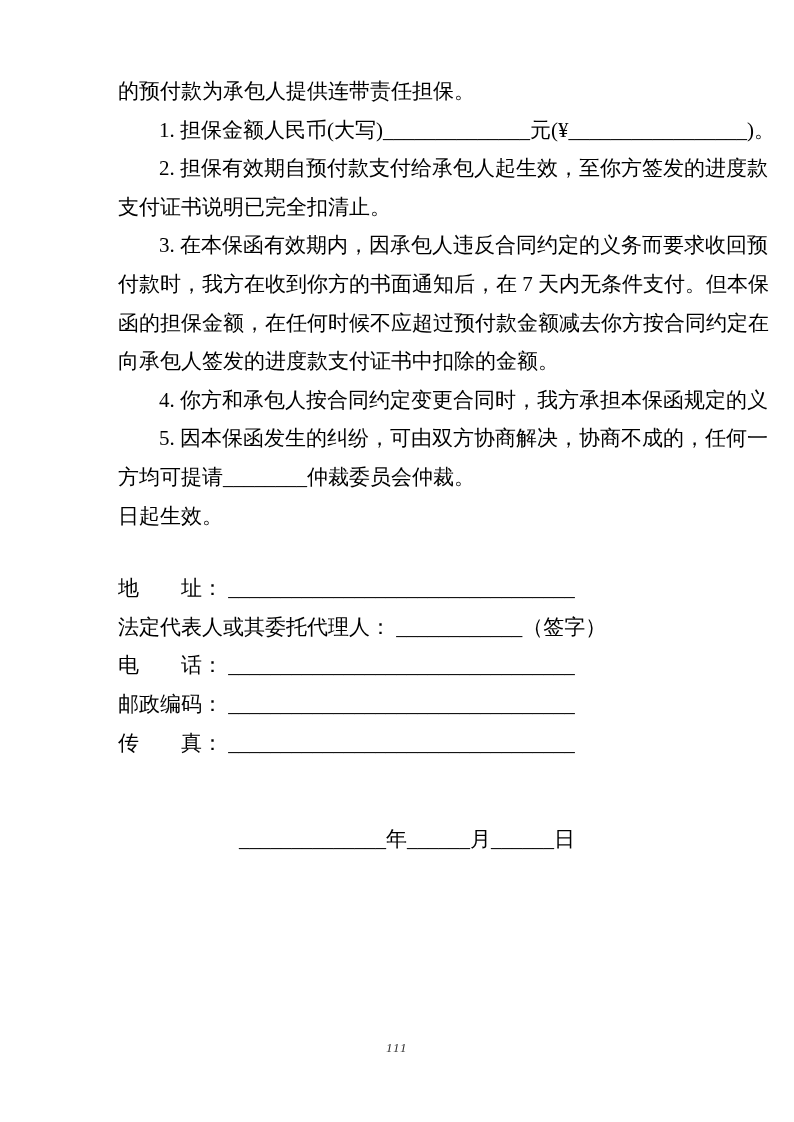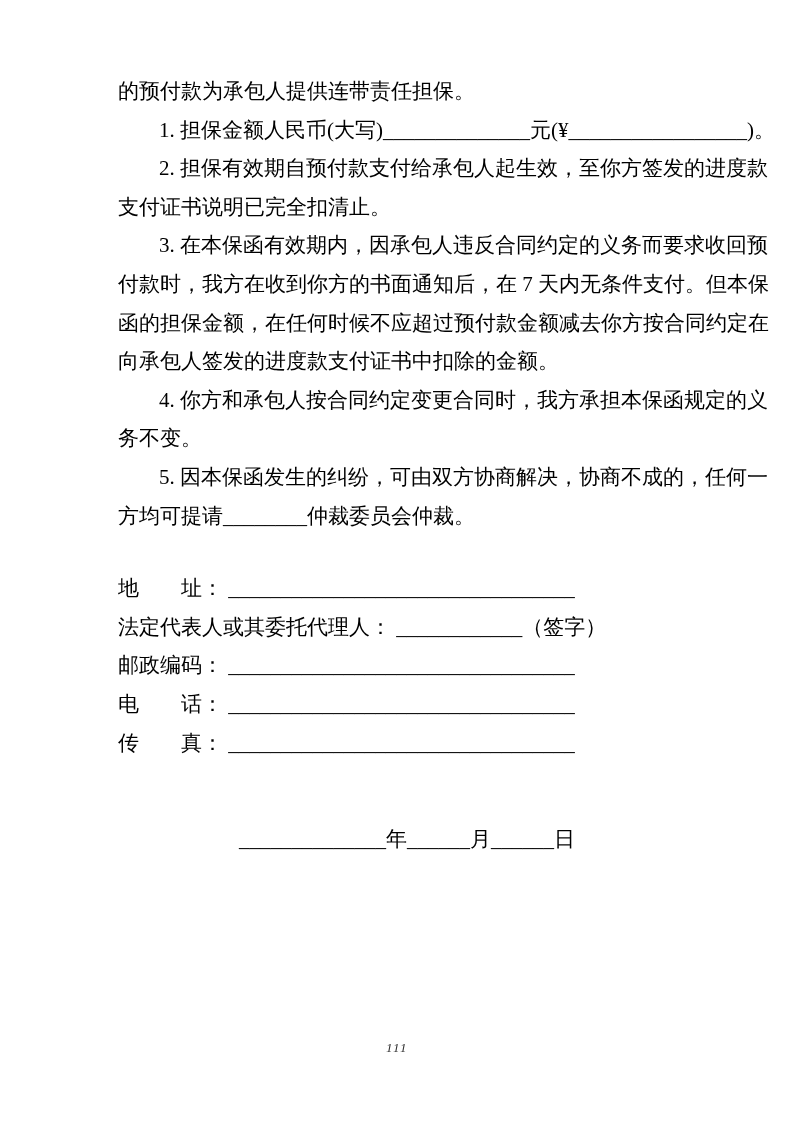--- a/index.html
+++ b/index.html
@@ -47,29 +47,29 @@
 
     <p class="ln">的预付款为承包人提供连带责任担保。</p>
     <p class="ln num">1. 担保金额人民币(大写)______________元(¥_________________)。</p>
     <p class="ln num">2. 担保有效期自预付款支付给承包人起生效，至你方签发的进度款</p>
     <p class="ln">支付证书说明已完全扣清止。</p>
     <p class="ln num">3. 在本保函有效期内，因承包人违反合同约定的义务而要求收回预</p>
     <p class="ln">付款时，我方在收到你方的书面通知后，在 7 天内无条件支付。但本保</p>
     <p class="ln">函的担保金额，在任何时候不应超过预付款金额减去你方按合同约定在</p>
     <p class="ln">向承包人签发的进度款支付证书中扣除的金额。</p>
     <p class="ln num">4. 你方和承包人按合同约定变更合同时，我方承担本保函规定的义</p>
-    <p class="ln">务不变。</p>
     <p class="ln num">5. 因本保函发生的纠纷，可由双方协商解决，协商不成的，任何一</p>
     <p class="ln">方均可提请________仲裁委员会仲裁。</p>
+    <p class="ln">日起生效。</p>
 
     <section class="sig">
       <p class="ln">地　　址： _________________________________</p>
       <p class="ln">法定代表人或其委托代理人： ____________（签字）</p>
+      <p class="ln">电　　话： _________________________________</p>
       <p class="ln">邮政编码： _________________________________</p>
-      <p class="ln">电　　话： _________________________________</p>
       <p class="ln">传　　真： _________________________________</p>
     </section>
 
     <p class="date-line">______________年______月______日</p>
   </main>
 
   <footer class="page-number">111</footer>
 </div>
 
 </body></html>

